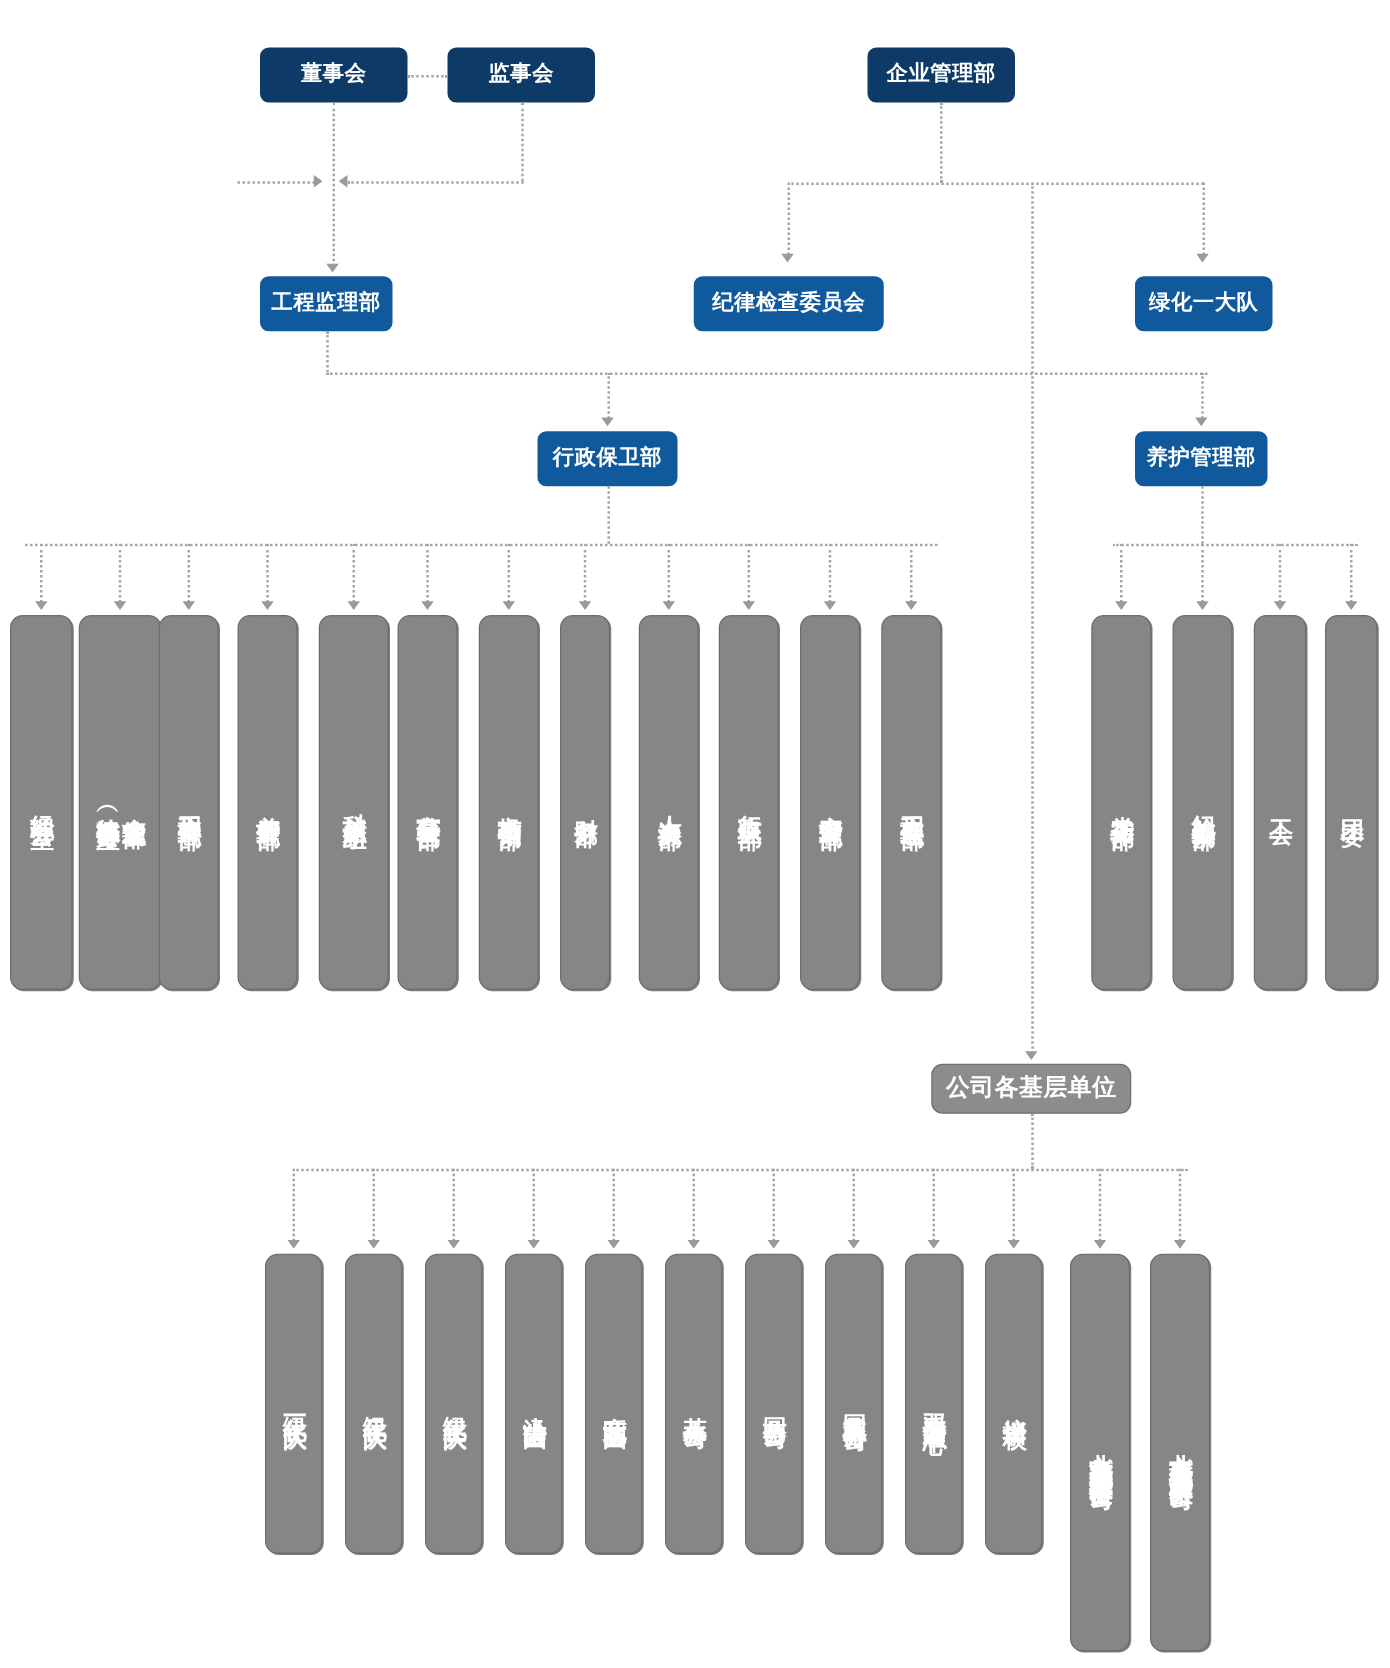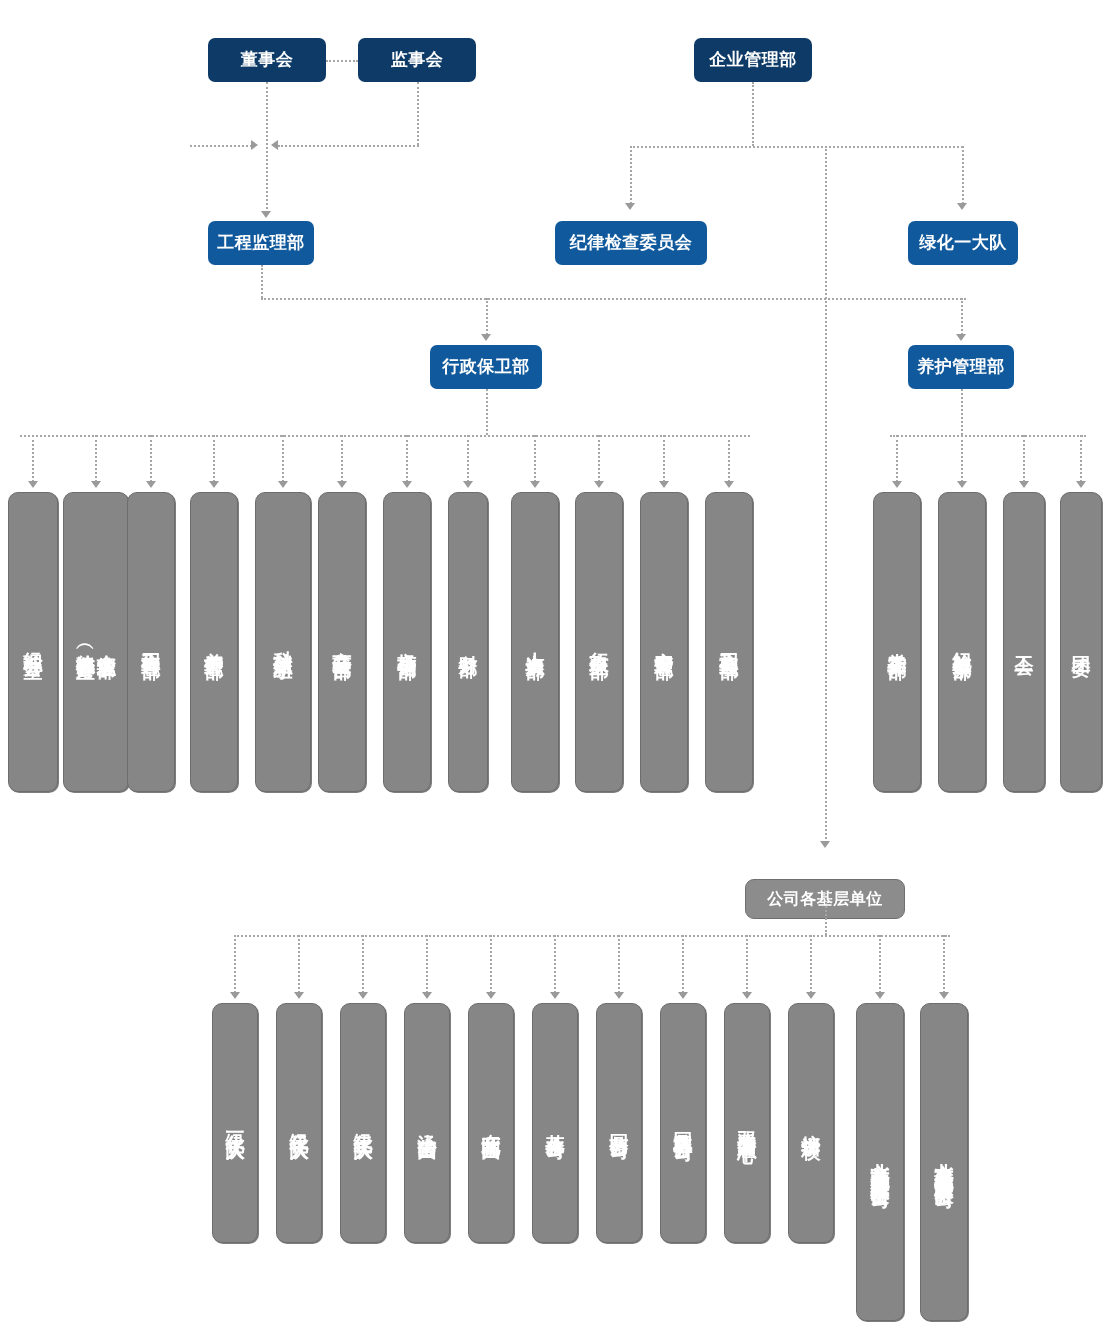--- a/index.html
+++ b/index.html
@@ -4,22 +4,22 @@
 <style>
   html,body{margin:0;padding:0;background:#ffffff;}
   body{font-family:"DejaVu Sans","Liberation Sans",sans-serif;}
   #chart{position:relative;width:1112px;height:1334px;background:#fff;overflow:hidden;}
 
   
   .box{position:absolute;box-sizing:border-box;display:flex;align-items:center;justify-content:center;
        color:#ffffff;border-radius:7px;text-align:center;line-height:1.25;}
   .box.navy{background:#0d3a66;font-size:17px;font-weight:700;letter-spacing:.5px;}
   .box.blue{background:#10599c;font-size:17px;font-weight:700;letter-spacing:.5px;}
-  .box.grayhead{background:#8c8c8c;font-size:16px;font-weight:700;letter-spacing:.5px;
-       border:1px solid #6f6f6f;border-radius:9px;margin-top:28px;}
+  .box.grayhead{background:#8c8c8c;font-size:19px;font-weight:700;letter-spacing:.5px;
+       border:1px solid #6f6f6f;border-radius:9px;}
 
   
   .vbox{position:absolute;box-sizing:border-box;background:#868686;border:1px solid #6d6d6d;
         border-radius:10px;box-shadow:1px 1px 0 #7d7d7d;display:flex;align-items:center;justify-content:center;}
   .vbox .vtxt{writing-mode:vertical-rl;text-orientation:upright;color:#fff;font-size:19px;font-weight:700;
         letter-spacing:2px;line-height:1.05;white-space:nowrap;}
   .vbox.two .vtxt{letter-spacing:1px;}
   .vbox.two{display:flex;flex-direction:row-reverse;justify-content:center;gap:1px;}
 
   

